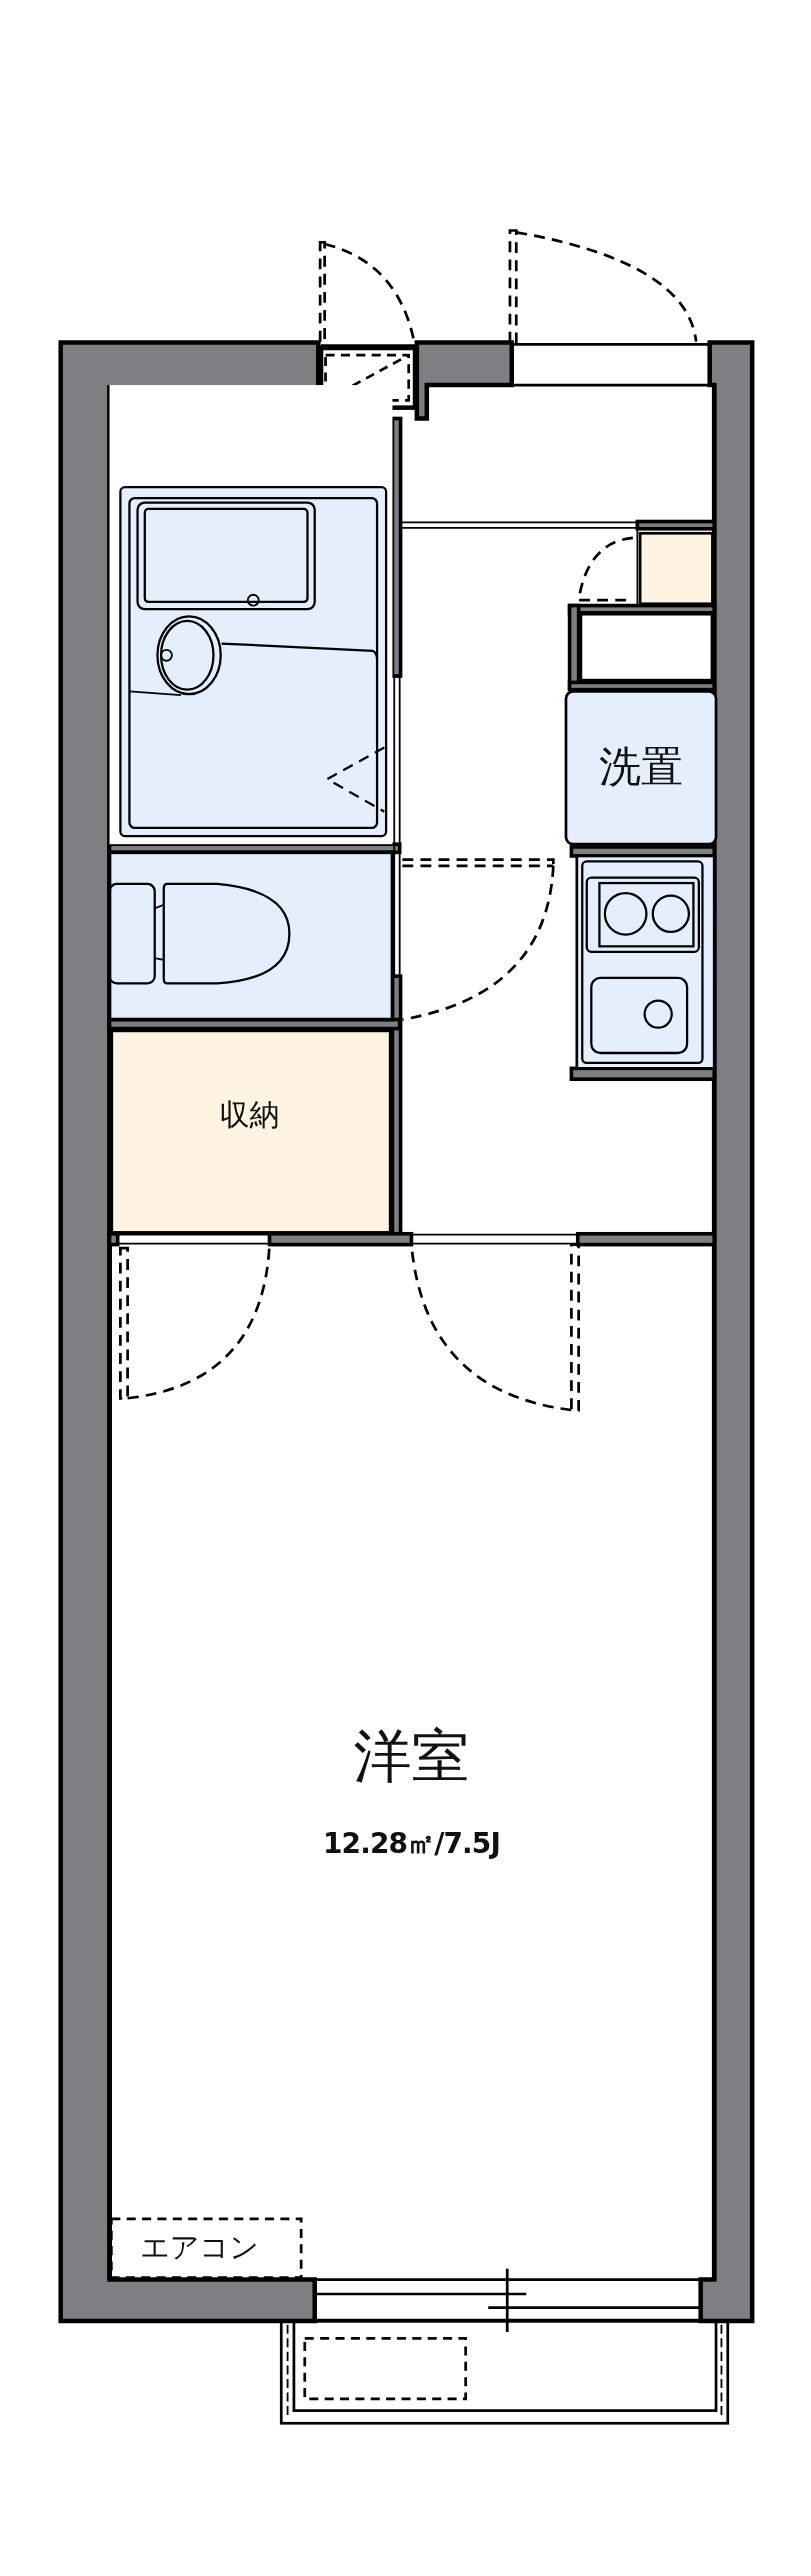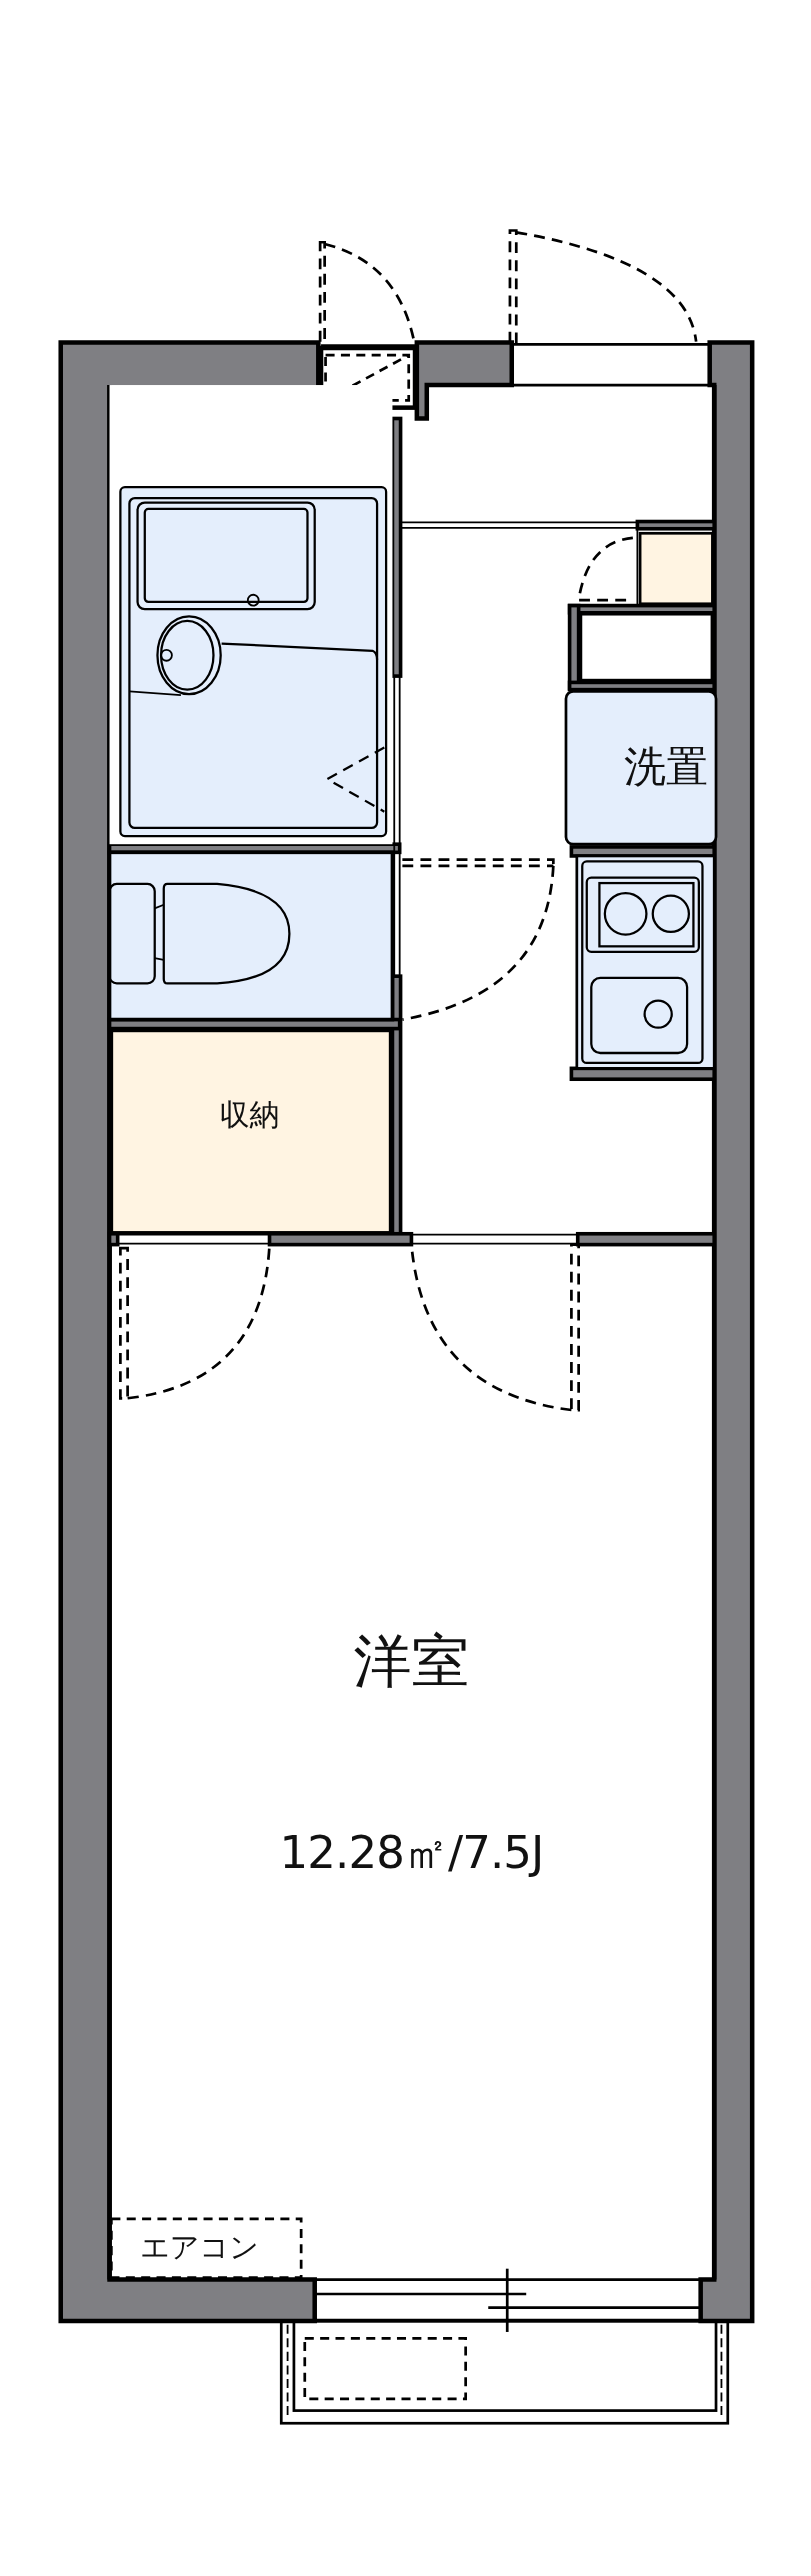--- a/index.html
+++ b/index.html
@@ -1,22 +1,22 @@
 <!DOCTYPE html>
 <html style="font-size:14.5px"><head>
 <meta charset="utf-8">
 <style>
   html,body{margin:0;padding:0;background:#ffffff;}
   body{width:812px;height:2576px;position:relative;overflow:hidden;font-family:"DejaVu Sans","Liberation Sans",sans-serif;}
   #plan{position:absolute;left:0;top:0;}
   .label{position:absolute;color:#111;white-space:nowrap;text-align:center;line-height:1;}
-  .lbl-wash{left:566px;top:746px;width:150px;font-size:42px;padding-left:25px;}
+  .lbl-wash{left:566px;top:746px;width:150px;font-size:42px;}
   .lbl-storage{left:109px;top:1100px;width:281px;font-size:30px;}
-  .lbl-room{left:109px;top:1632px;width:605px;font-size:58px;}
-  .lbl-area{left:109px;top:1830px;width:605px;font-size:45px;letter-spacing:-0.9px;}
+  .lbl-room{left:109px;top:1727px;width:605px;font-size:58px;}
+  .lbl-area{left:109px;top:1830px;width:605px;font-size:28px;letter-spacing:-0.9px;font-weight:bold;}
   .lbl-ac{left:107px;top:2233px;width:185px;font-size:29px;}
 </style>
 </head>
 <body>
 
 <svg id="plan" width="812" height="2576" viewBox="0 0 898 2850" xmlns="http://www.w3.org/2000/svg">
 
   <g fill="#7f7f83" stroke="#000" stroke-width="5">
 
     <path d="M67 379 L352 379 L352 451 L343 451 L343 463 L121 463 L121 426 L121 2522 L348 2522 L348 2568 L67 2568 Z" stroke-linejoin="miter"></path>

